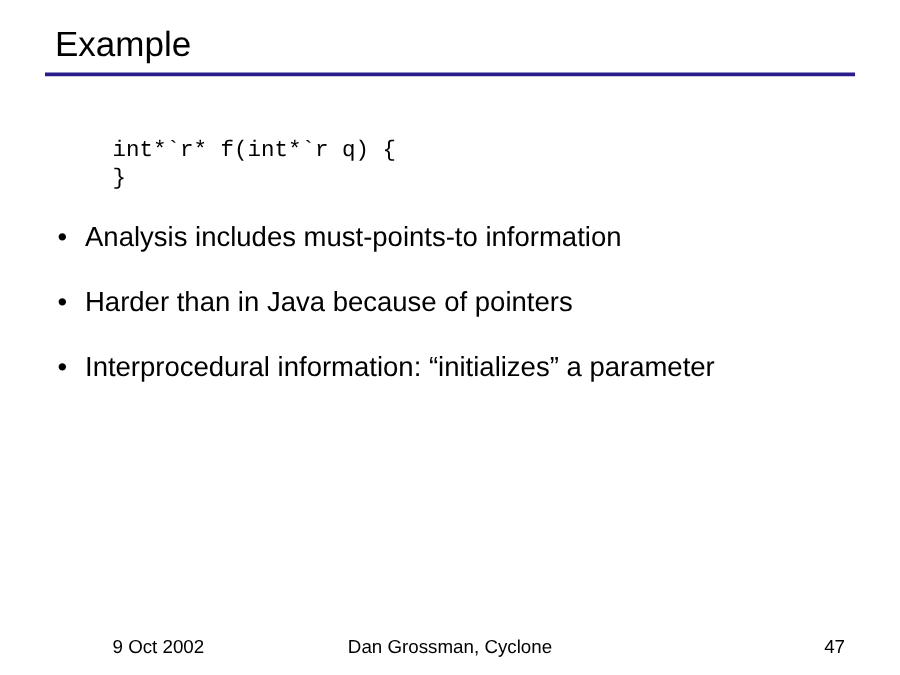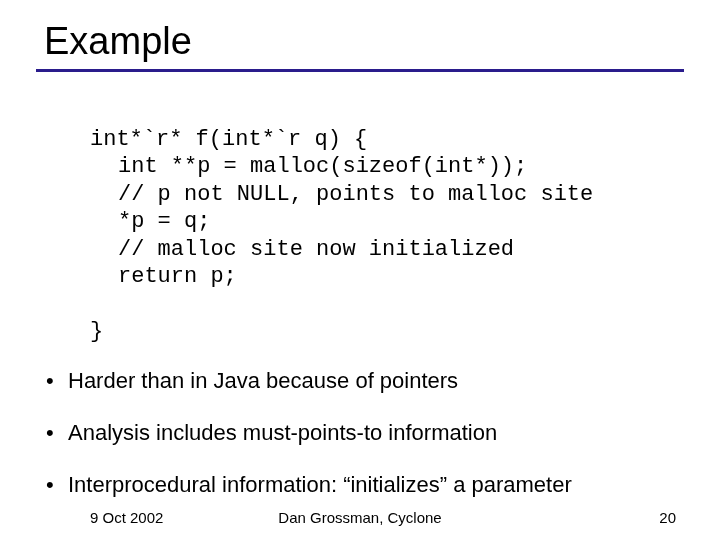--- a/index.html
+++ b/index.html
@@ -15,33 +15,33 @@
   .slide {
     position: relative;
     width: 720px;
     height: 540px;
     box-sizing: border-box;
   }
   .title-wrap {
     padding: 20px 0 0 44px;
   }
   .title {
-    font-size: 38px;
+    font-size: 28px;
     font-weight: 400;
     color: #000;
     margin: 0 0 6px 0;
   }
   .hr {
     height: 3px;
     background: #2a1c8c;
     margin: 0 36px 0 36px;
   }
   .code-block {
     font-family: "Courier New", Courier, monospace;
-    font-size: 22px;
+    font-size: 18px;
     line-height: 1.25;
     color: #000;
     white-space: pre;
     padding: 26px 0 0 90px;
   }
   .code-indent {
     padding-left: 28px;
     white-space: pre;
   }
   .bullets {
@@ -81,32 +81,27 @@
 
 <div class="slide">
 
   <div class="title-wrap">
     <h1 class="title">Example</h1>
   </div>
   <div class="hr"></div>
 
   <div class="code-block">
 <span>int*`r* f(int*`r q) {</span>
-<div class="code-indent"><span>int **p = malloc(sizeof(int*));</span>
-<span>// p not NULL, points to malloc site</span>
-<span>*p = q;</span>
-<span>// malloc site now initialized</span>
-<span>return p;</span></div>
 <span>}</span></div>
 
   <ul class="bullets">
+    <li>Analysis includes must-points-to information</li>
     <li>Harder than in Java because of pointers</li>
-    <li>Analysis includes must-points-to information</li>
     <li>Interprocedural information: “initializes” a parameter</li>
   </ul>
 
   <div class="footer">
     <span class="date">9 Oct 2002</span>
     <span class="author">Dan Grossman, Cyclone</span>
-    <span class="num">20</span>
+    <span class="num">47</span>
   </div>
 
 </div>
 
 </body></html>

